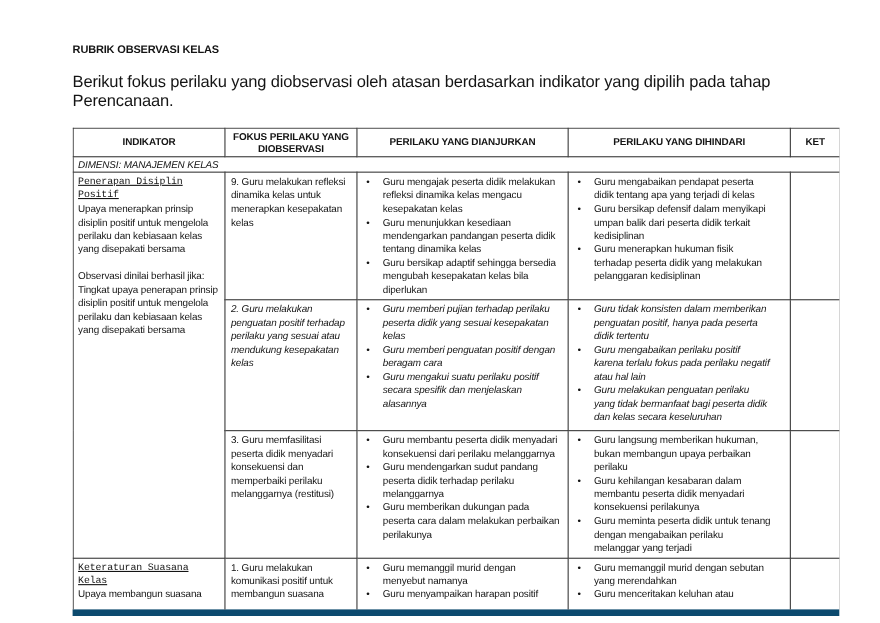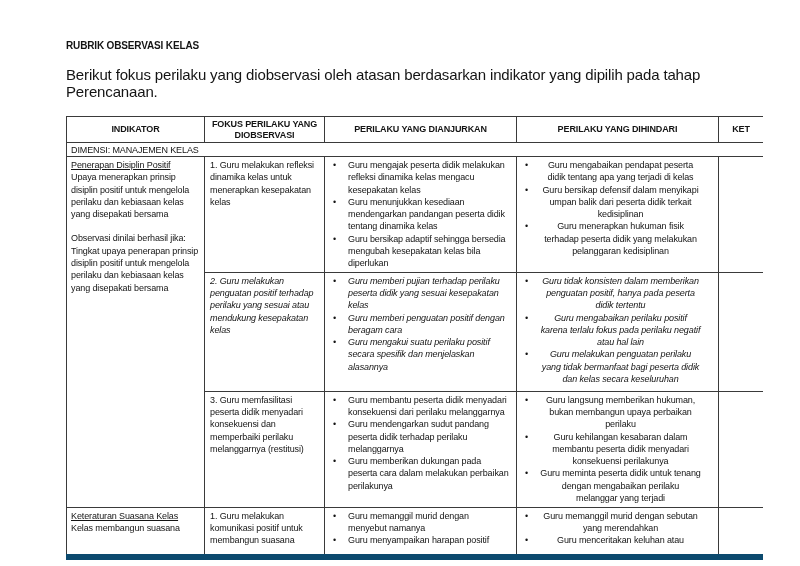--- a/index.html
+++ b/index.html
@@ -7,30 +7,30 @@
   body { font-family:"Liberation Sans","DejaVu Sans",sans-serif; color:#141414; }
   .page { padding:40px 38px 4px 66px; }
   .doc-title { font-size:10px; font-weight:bold; letter-spacing:-0.15px; margin-bottom:15px; }
   .doc-intro { font-size:15px; letter-spacing:-0.15px; margin-bottom:16px; }
   .table-clip { width:697px; height:444px; overflow:hidden; border-bottom:6px solid #0c4a6e; }
   table.rubric { border-collapse:collapse; table-layout:fixed; width:697px;
                  font-size:9px; letter-spacing:-0.12px; line-height:12.3px; }
   .rubric th, .rubric td { border:1px solid #3a3a3a; vertical-align:top; }
   .rubric thead th { font-weight:bold; text-align:center; vertical-align:middle;
                      height:26px; line-height:11px; padding:1px 2px; }
-  tr.dim-row td { height:14px; line-height:12px; padding:1px 0 0 4px; vertical-align:middle; }
+  tr.dim-row td { height:14px; line-height:12px; padding:1px 0 0 4px; vertical-align:middle;font-style:italic; }
   td.ind { padding:2px 4px 2px 4px; }
-  .ind-title { text-decoration:underline; }
+  .ind-title { text-decoration:underline;font-family:Liberation Mono, monospace; }
   .gap { height:12px; }
   td.fokus { padding:2px 4px 2px 5px; }
   td.bl { padding:2px 0 2px 8px; }
   .b { display:flex; align-items:flex-start; }
   .d { flex:0 0 15px; width:15px; }
   .t { flex:1; padding-right:7px; }
-  td.bl.w .t { padding-right:17px;text-align:center; }
+  td.bl.w .t { padding-right:17px; }
   tr.r1 { height:113px; }
   tr.r2 { height:119px;font-style:italic; }
   tr.r3 { height:116px; }
   tr.r4 { height:60px; }
 </style>
 </head>
 <body>
 
 <div class="page">
   <div class="doc-title">RUBRIK OBSERVASI KELAS</div>
@@ -60,21 +60,21 @@
         </tr>
 
         <tr class="r1">
           <td class="ind" rowspan="3">
             <div class="ind-title">Penerapan Disiplin Positif</div>
             <div>Upaya menerapkan prinsip disiplin positif untuk mengelola perilaku dan kebiasaan kelas yang disepakati bersama</div>
             <div class="gap"></div>
             <div>Observasi dinilai berhasil jika:</div>
             <div>Tingkat upaya penerapan prinsip disiplin positif untuk mengelola perilaku dan kebiasaan kelas yang disepakati bersama</div>
           </td>
-          <td class="fokus">1. Guru melakukan refleksi dinamika kelas untuk menerapkan kesepakatan kelas</td>
+          <td class="fokus">9. Guru melakukan refleksi dinamika kelas untuk menerapkan kesepakatan kelas</td>
           <td class="bl">
             <div class="b">
                 <span class="d">•</span>
                 <span class="t">Guru mengajak peserta didik melakukan refleksi dinamika kelas mengacu kesepakatan kelas</span>
               </div>
             <div class="b">
                 <span class="d">•</span>
                 <span class="t">Guru menunjukkan kesediaan mendengarkan pandangan peserta didik tentang dinamika kelas</span>
               </div>
             <div class="b">
@@ -161,21 +161,21 @@
                 <span class="d">•</span>
                 <span class="t">Guru meminta peserta didik untuk tenang dengan mengabaikan perilaku melanggar yang terjadi</span>
               </div>
           </td>
           <td></td>
         </tr>
 
         <tr class="r4">
           <td class="ind">
             <div class="ind-title">Keteraturan Suasana Kelas</div>
-            <div>Kelas membangun suasana</div>
+            <div>Upaya membangun suasana</div>
           </td>
           <td class="fokus">1. Guru melakukan komunikasi positif untuk membangun suasana</td>
           <td class="bl">
             <div class="b">
                 <span class="d">•</span>
                 <span class="t">Guru memanggil murid dengan menyebut namanya</span>
               </div>
             <div class="b">
                 <span class="d">•</span>
                 <span class="t">Guru menyampaikan harapan positif</span>

